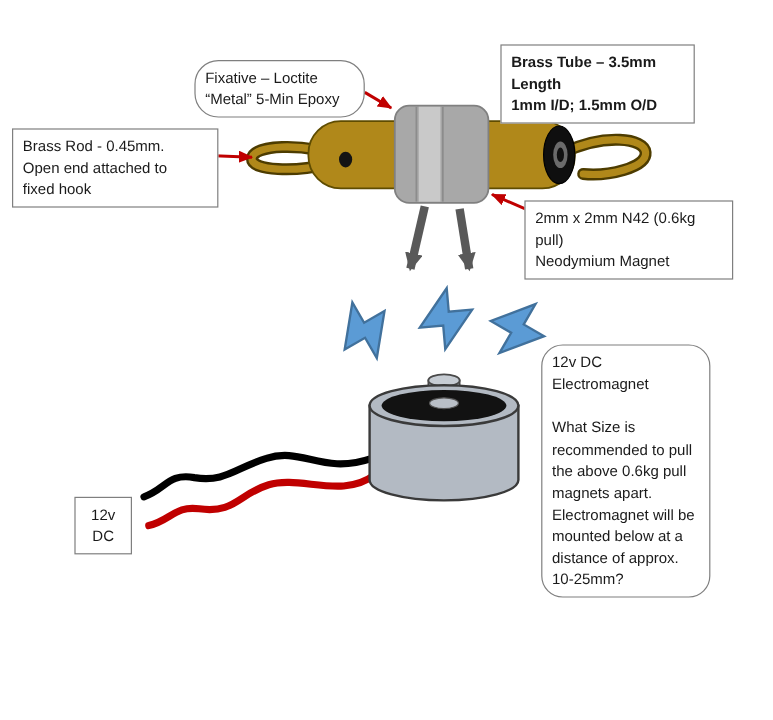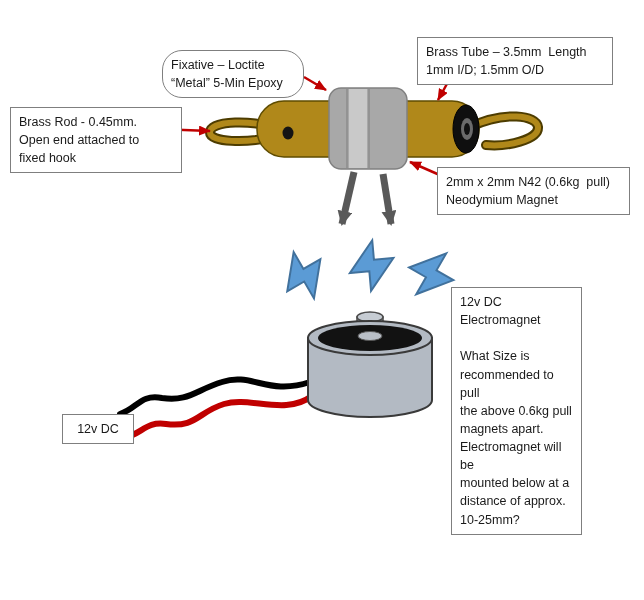--- a/index.html
+++ b/index.html
@@ -84,36 +84,36 @@
     <g>
       <ellipse cx="370" cy="338" rx="62" ry="17" stroke="#3a3a3a" stroke-width="2" fill="#b3bac3"></ellipse>
       <ellipse cx="370" cy="338" rx="52" ry="13" fill="#121212"></ellipse>
       <ellipse cx="370" cy="336" rx="12" ry="4.5" fill="#b9bfc7" stroke="#555555"></ellipse>
     </g>
   </svg>
 
   <div class="callout" style="left:162px;top:50px;width:142px;border-radius:20px;">Fixative – Loctite
 “Metal” 5-Min Epoxy</div>
 
-  <div class="callout" style="left:417px;top:37px;width:196px;">Brass Tube – 3.5mm  Length
+  <div class="callout" style="left:417px;top:37px;width:162px;font-weight:bold;">Brass Tube – 3.5mm  Length
 1mm I/D; 1.5mm O/D</div>
 
   <div class="callout" style="left:10px;top:107px;width:172px;">Brass Rod - 0.45mm.
 Open end attached to
 fixed hook</div>
 
-  <div class="callout" style="left:437px;top:167px;width:193px;">2mm x 2mm N42 (0.6kg  pull)
+  <div class="callout" style="left:437px;top:167px;width:174px;">2mm x 2mm N42 (0.6kg  pull)
 Neodymium Magnet</div>
 
-  <div class="callout" style="left:451px;top:287px;width:131px;">12v DC Electromagnet
+  <div class="callout" style="left:451px;top:287px;width:141px;border-radius:18px;">12v DC Electromagnet
 
 What Size is
 recommended to pull
 the above 0.6kg pull
 magnets apart.
 Electromagnet will be
 mounted below at a
 distance of approx.
 10-25mm?</div>
 
-  <div class="callout center" style="left:62px;top:414px;width:72px;">12v DC</div>
+  <div class="callout center" style="left:62px;top:414px;width:48px;">12v DC</div>
 
 </div>
 
 </body></html>

